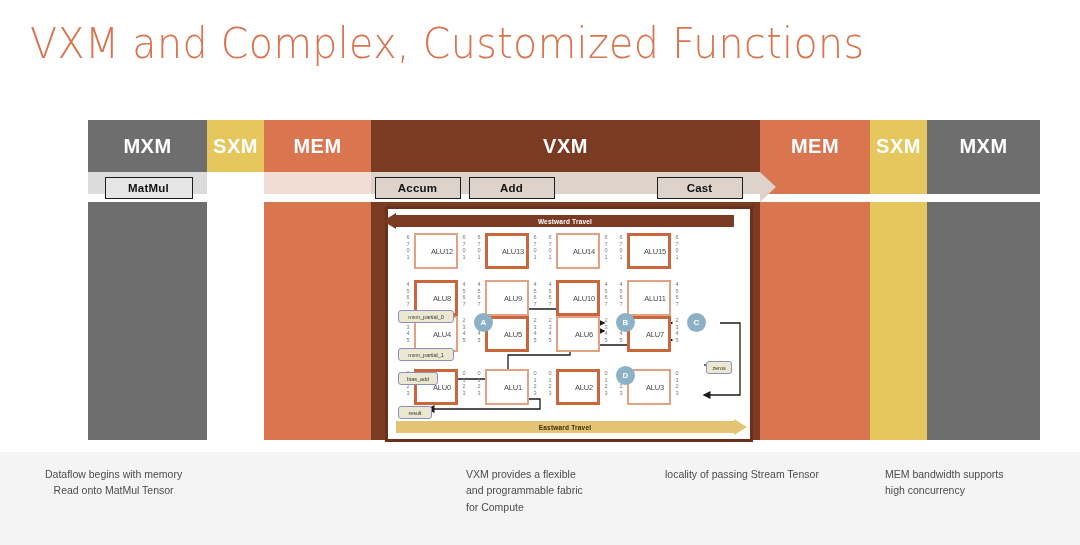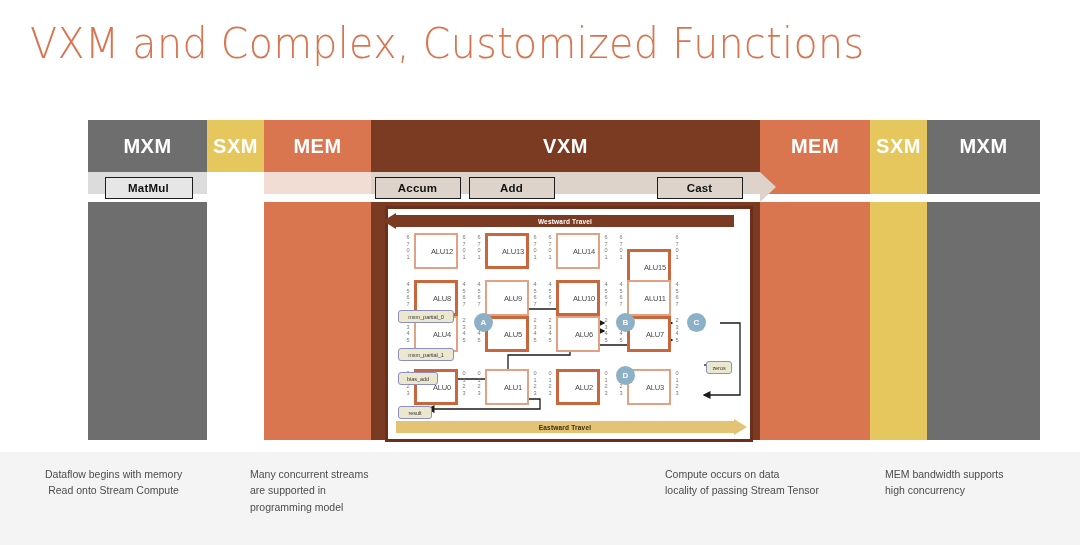--- a/index.html
+++ b/index.html
@@ -171,21 +171,21 @@
     <div class="travel-bar" id="eastward" style="background: rgb(227, 196, 117); color: rgb(58, 42, 16);">Eastward Travel</div>
     <div class="alu" style="left: 26px; top: 24px;">ALU12</div>
     <div class="ports" style="left: 16px; top: 25px;">6<br>7<br>0<br>1</div>
     <div class="ports" style="left: 72px; top: 25px;">6<br>7<br>0<br>1</div>
     <div class="alu hot" style="left: 97px; top: 24px;">ALU13</div>
     <div class="ports" style="left: 87px; top: 25px;">6<br>7<br>0<br>1</div>
     <div class="ports" style="left: 143px; top: 25px;">6<br>7<br>0<br>1</div>
     <div class="alu" style="left: 168px; top: 24px;">ALU14</div>
     <div class="ports" style="left: 158px; top: 25px;">6<br>7<br>0<br>1</div>
     <div class="ports" style="left: 214px; top: 25px;">6<br>7<br>0<br>1</div>
-    <div class="alu hot" style="left: 239px; top: 40px;">ALU15</div>
+    <div class="alu hot" style="left: 239px; top: 24px;">ALU15</div>
     <div class="ports" style="left: 229px; top: 25px;">6<br>7<br>0<br>1</div>
     <div class="ports" style="left: 285px; top: 25px;">6<br>7<br>0<br>1</div>
     <div class="alu hot" style="left: 26px; top: 71px;">ALU8</div>
     <div class="ports" style="left: 16px; top: 72px;">4<br>5<br>6<br>7</div>
     <div class="ports" style="left: 72px; top: 72px;">4<br>5<br>6<br>7</div>
     <div class="alu" style="left: 97px; top: 71px;">ALU9</div>
     <div class="ports" style="left: 87px; top: 72px;">4<br>5<br>6<br>7</div>
     <div class="ports" style="left: 143px; top: 72px;">4<br>5<br>6<br>7</div>
     <div class="alu hot" style="left: 168px; top: 71px;">ALU10</div>
     <div class="ports" style="left: 158px; top: 72px;">4<br>5<br>6<br>7</div>
@@ -224,28 +224,27 @@
     <div class="tag" style="left: 318px; top: 152px; width: 26px;">zeros</div>
     <div class="node" style="left: 86px; top: 104px; background: rgb(140, 176, 198);">A</div>
     <div class="node" style="left: 228px; top: 104px; background: rgb(140, 176, 198);">B</div>
     <div class="node" style="left: 299px; top: 104px; background: rgb(140, 176, 198);">C</div>
     <div class="node" style="left: 228px; top: 157px; background: rgb(140, 176, 198);">D</div>
   </div>
 
 <div id="captions">
     <div class="caption" style="left: 45px; text-align: center;">
       <div>Dataflow begins with memory</div>
-      <div>Read onto Stream Compute</div>
-    </div>
-    <div class="caption" style="left: 250px;">
-      <div>Many concurrent streams</div>
-      <div>are supported in</div>
-      <div>programming model</div>
+      <div>Read onto MatMul Tensor</div>
+    </div>
+    <div class="caption" style="left: 466px;">
+      <div>VXM provides a flexible</div>
+      <div>and programmable fabric</div>
+      <div>for Compute</div>
     </div>
     <div class="caption" style="left: 665px;">
-      <div>Compute occurs on data</div>
       <div>locality of passing Stream Tensor</div>
     </div>
     <div class="caption" style="left: 885px;">
       <div>MEM bandwidth supports</div>
       <div>high concurrency</div>
     </div>
   </div>
 
 </body></html>

